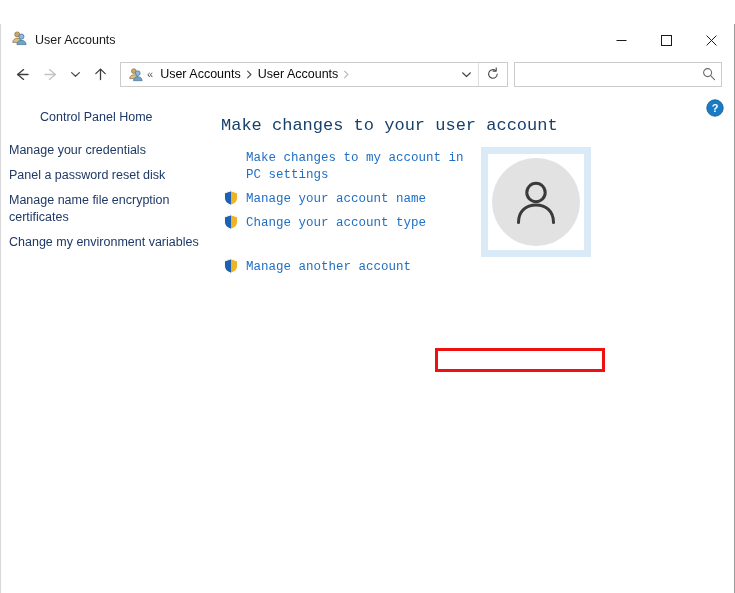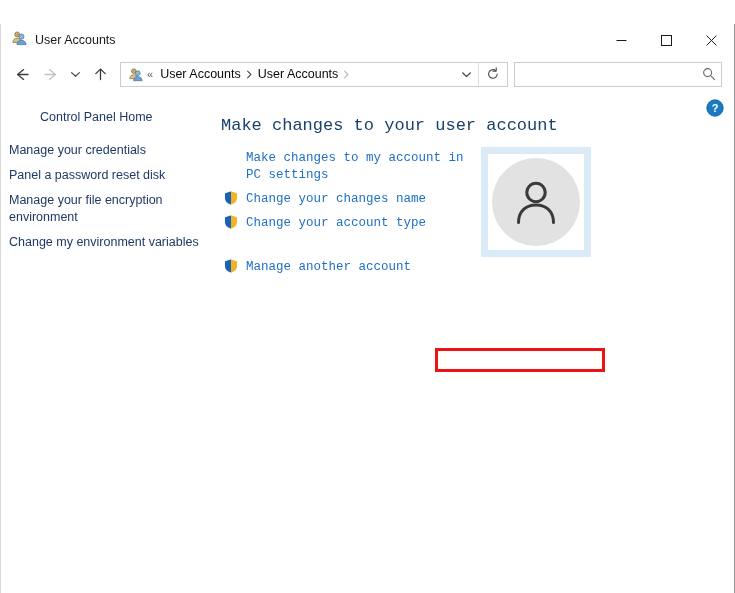--- a/index.html
+++ b/index.html
@@ -457,21 +457,21 @@
 
         <div class="side-item">
           <span class="side-label">Manage your credentials</span>
         </div>
 
         <div class="side-item">
           <span class="side-label">Panel a password reset disk</span>
         </div>
 
         <div class="side-item">
-          <span class="side-label">Manage your file encryption environment</span>
+          <span class="side-label">Manage name file encryption certificates</span>
         </div>
 
 
         <div class="side-item">
           <span class="side-label">Change my environment variables</span>
         </div>
 
       </div>
     </div>
 
@@ -486,21 +486,21 @@
         </div>
 
         <div class="task-row">
           <span class="task-shield">
             <svg width="16" height="16" viewBox="0 0 16 16">
               <path d="M8 0.8 L14.6 3.1 V8.1 C14.6 11.7 11.6 14.3 8 15.3 C4.4 14.3 1.4 11.7 1.4 8.1 V3.1 Z" fill="#f0b323"></path>
               <path d="M8 0.8 L1.4 3.1 V8.1 C1.4 11.7 4.4 14.3 8 15.3 Z" fill="#1b62b5"></path>
               <path d="M8 0.8 L14.6 3.1 V8.1 C14.6 11.7 11.6 14.3 8 15.3 C4.4 14.3 1.4 11.7 1.4 8.1 V3.1 Z" fill="none" stroke="#ffffff" stroke-width="1.1"></path>
             </svg>
           </span>
-          <span class="task-link">Change your changes name</span>
+          <span class="task-link">Manage your account name</span>
         </div>
 
         <div class="task-row">
           <span class="task-shield">
             <svg width="16" height="16" viewBox="0 0 16 16">
               <path d="M8 0.8 L14.6 3.1 V8.1 C14.6 11.7 11.6 14.3 8 15.3 C4.4 14.3 1.4 11.7 1.4 8.1 V3.1 Z" fill="#f0b323"></path>
               <path d="M8 0.8 L1.4 3.1 V8.1 C1.4 11.7 4.4 14.3 8 15.3 Z" fill="#1b62b5"></path>
               <path d="M8 0.8 L14.6 3.1 V8.1 C14.6 11.7 11.6 14.3 8 15.3 C4.4 14.3 1.4 11.7 1.4 8.1 V3.1 Z" fill="none" stroke="#ffffff" stroke-width="1.1"></path>
             </svg>
           </span>

